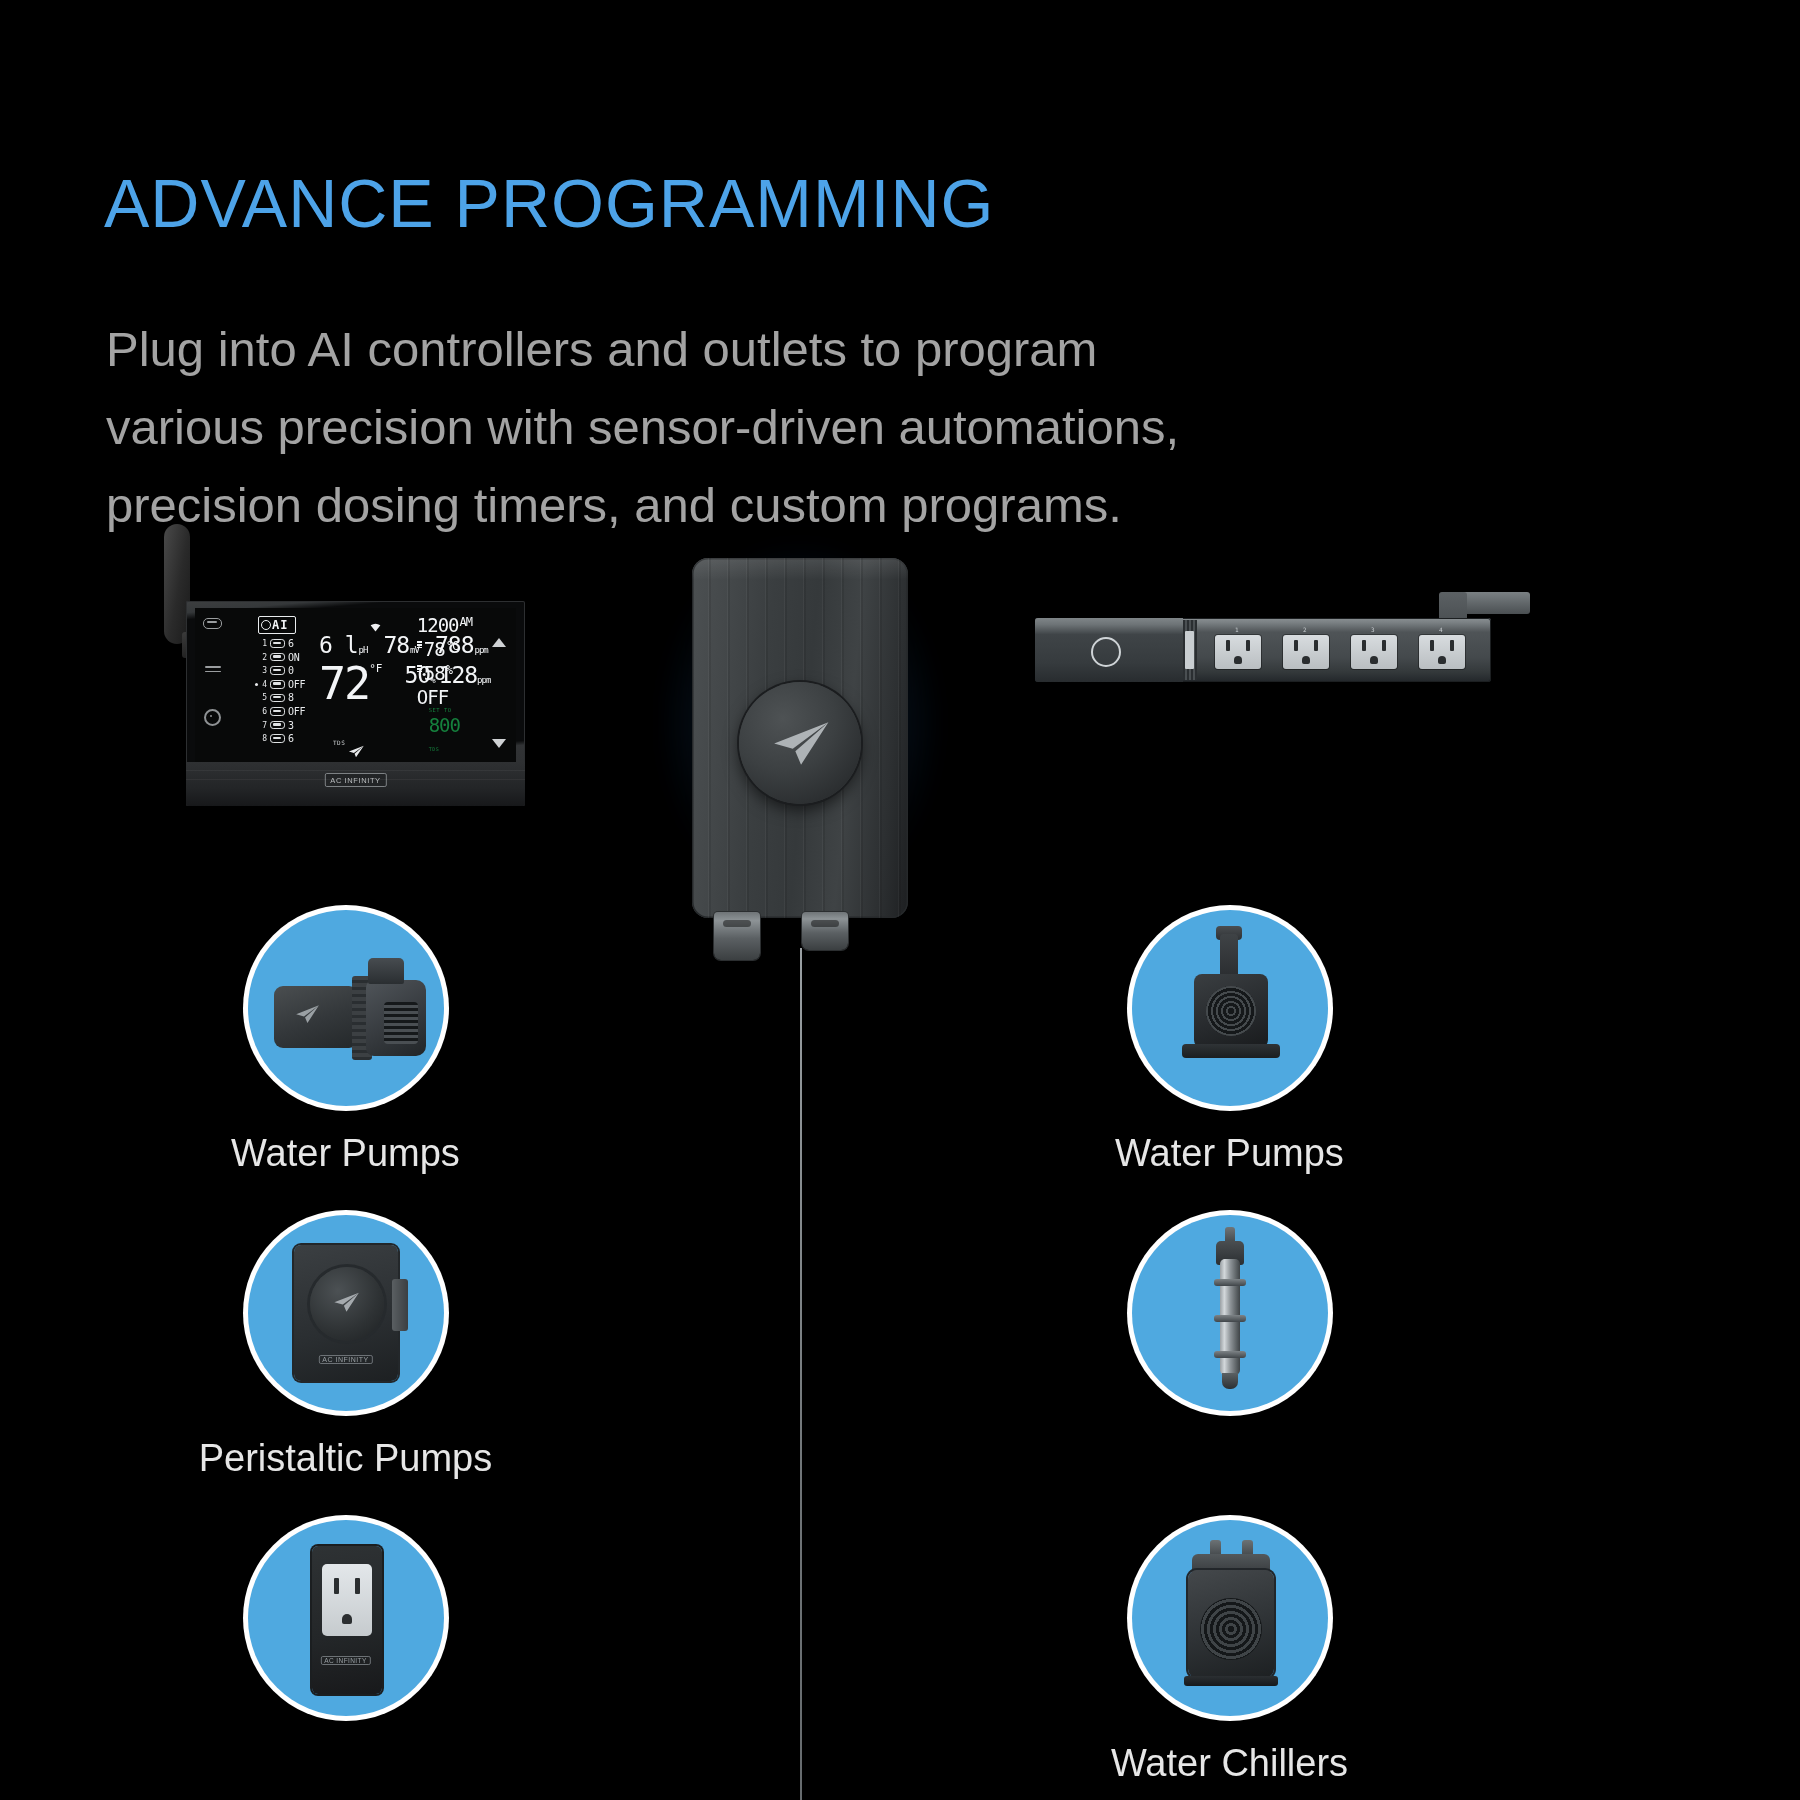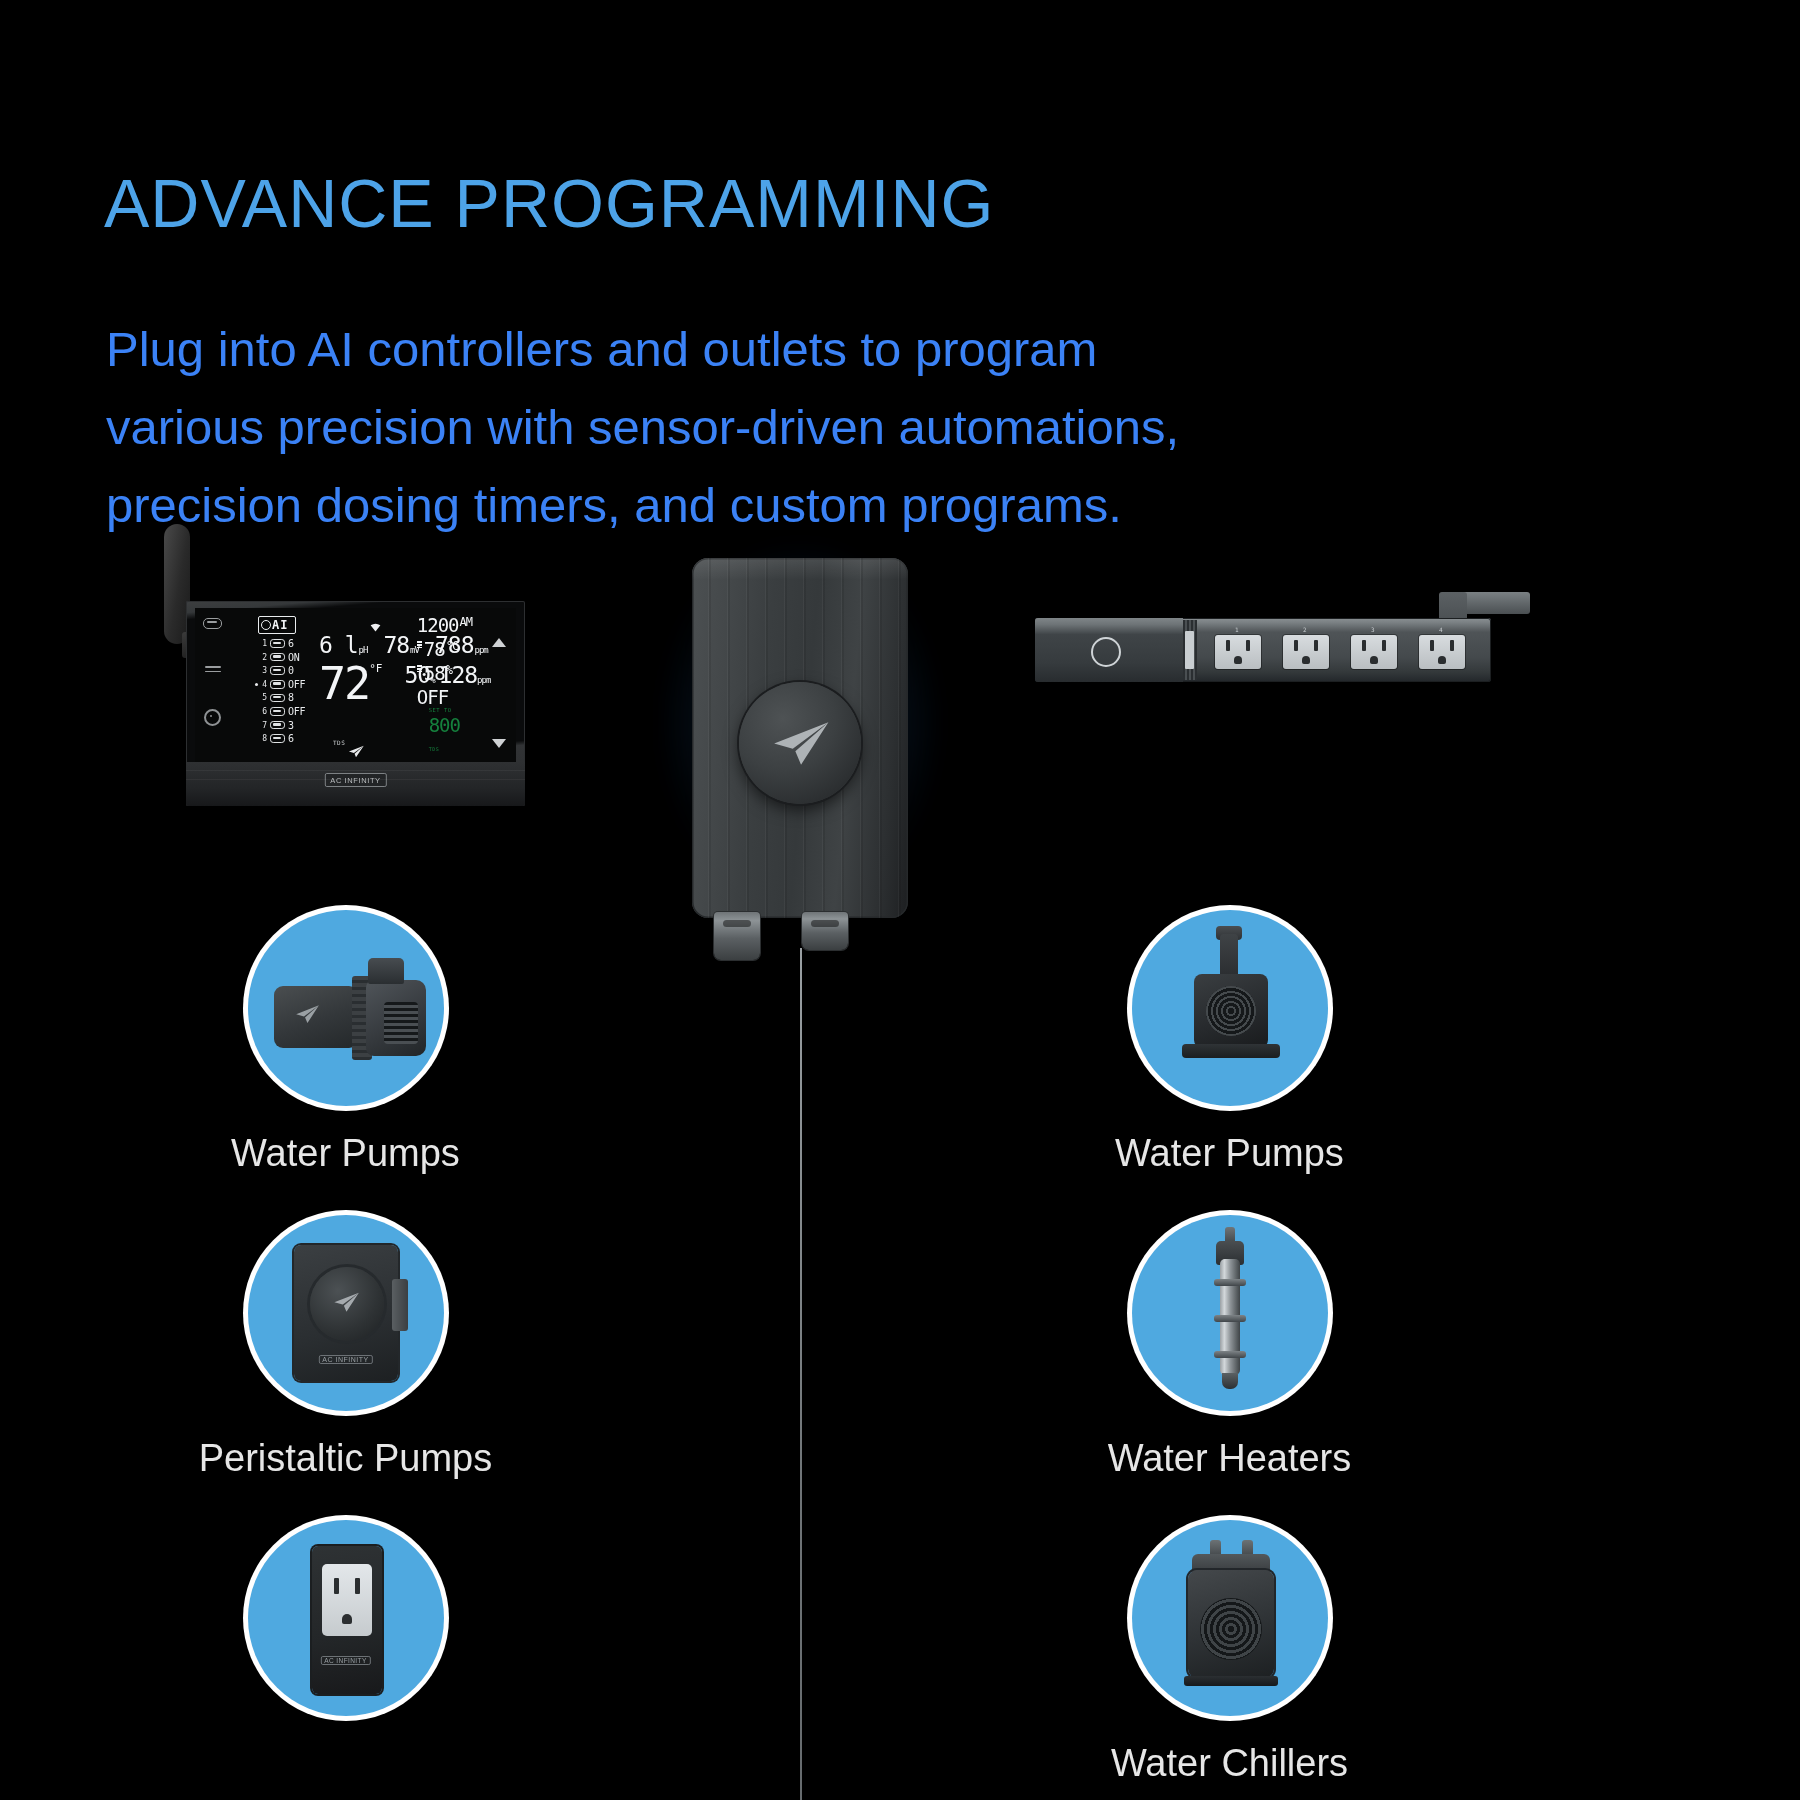--- a/index.html
+++ b/index.html
@@ -35,21 +35,21 @@
   }
 
   .subcopy {
     position: absolute;
     left: 106px;
     top: 310px;
     width: 1420px;
     font-size: 49px;
     line-height: 78px;
     font-weight: 300;
-    color: #3b82f6;
+    color: #a3a3a3;
   }
   .subcopy div { white-space: nowrap; }
 
   
   .controller {
     position: absolute;
     left: 186px;
     top: 601px;
     width: 339px;
     height: 205px;
@@ -871,21 +871,20 @@
         <div class="prod">
           <div class="p-heater-stem"></div>
           <div class="p-heater-cap"></div>
           <div class="p-heater-tube"></div>
           <div class="p-heater-ring r1"></div>
           <div class="p-heater-ring r2"></div>
           <div class="p-heater-ring r3"></div>
           <div class="p-heater-tip"></div>
         </div>
       </div>
-      <div class="item-label">Water Heaters</div>
     </div>
 
     <div class="item">
       <div class="circle">
         <div class="prod">
           <div class="p-chill-port a"></div>
           <div class="p-chill-port b"></div>
           <div class="p-chill-top"></div>
           <div class="p-chill-body"></div>
           <div class="p-chill-grill"></div>

